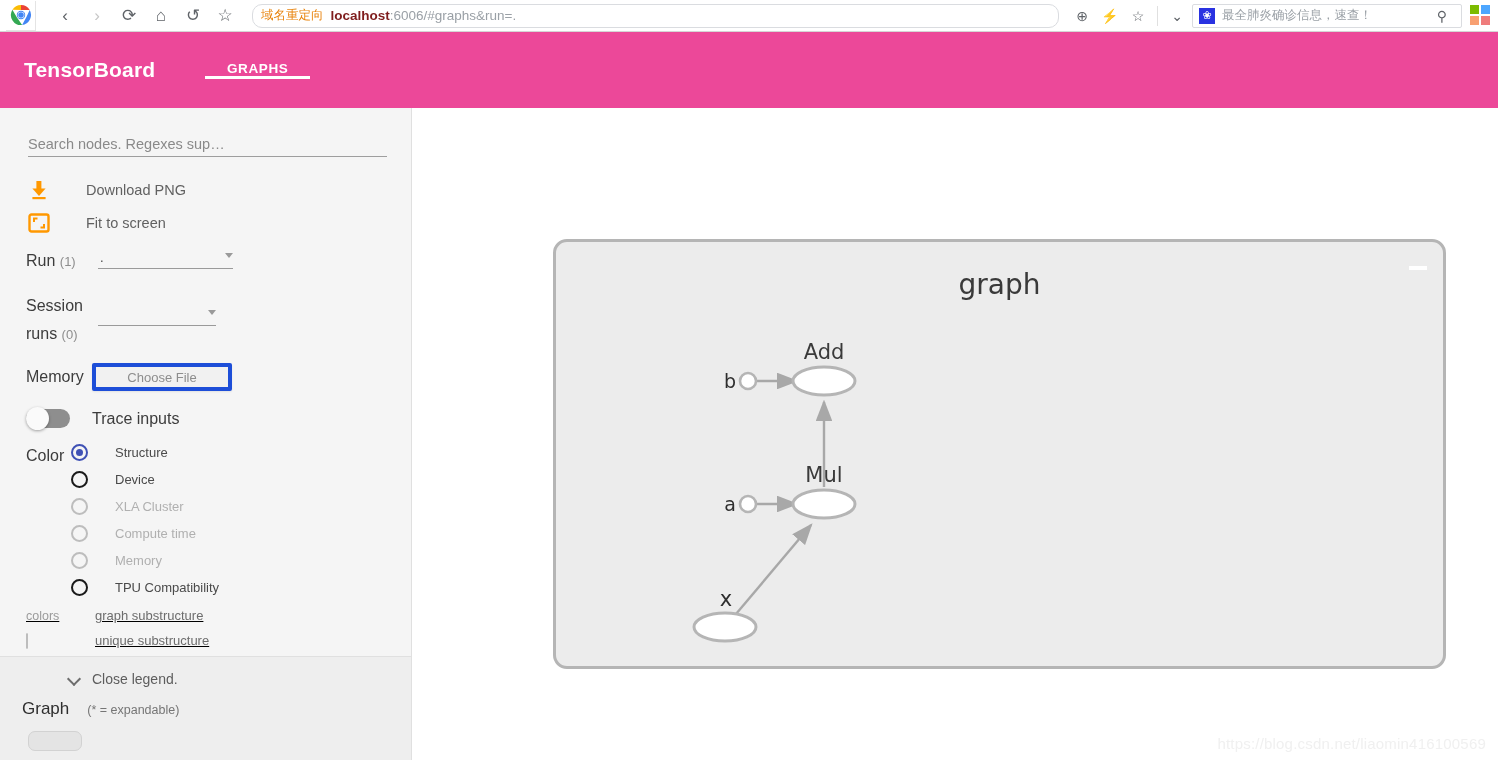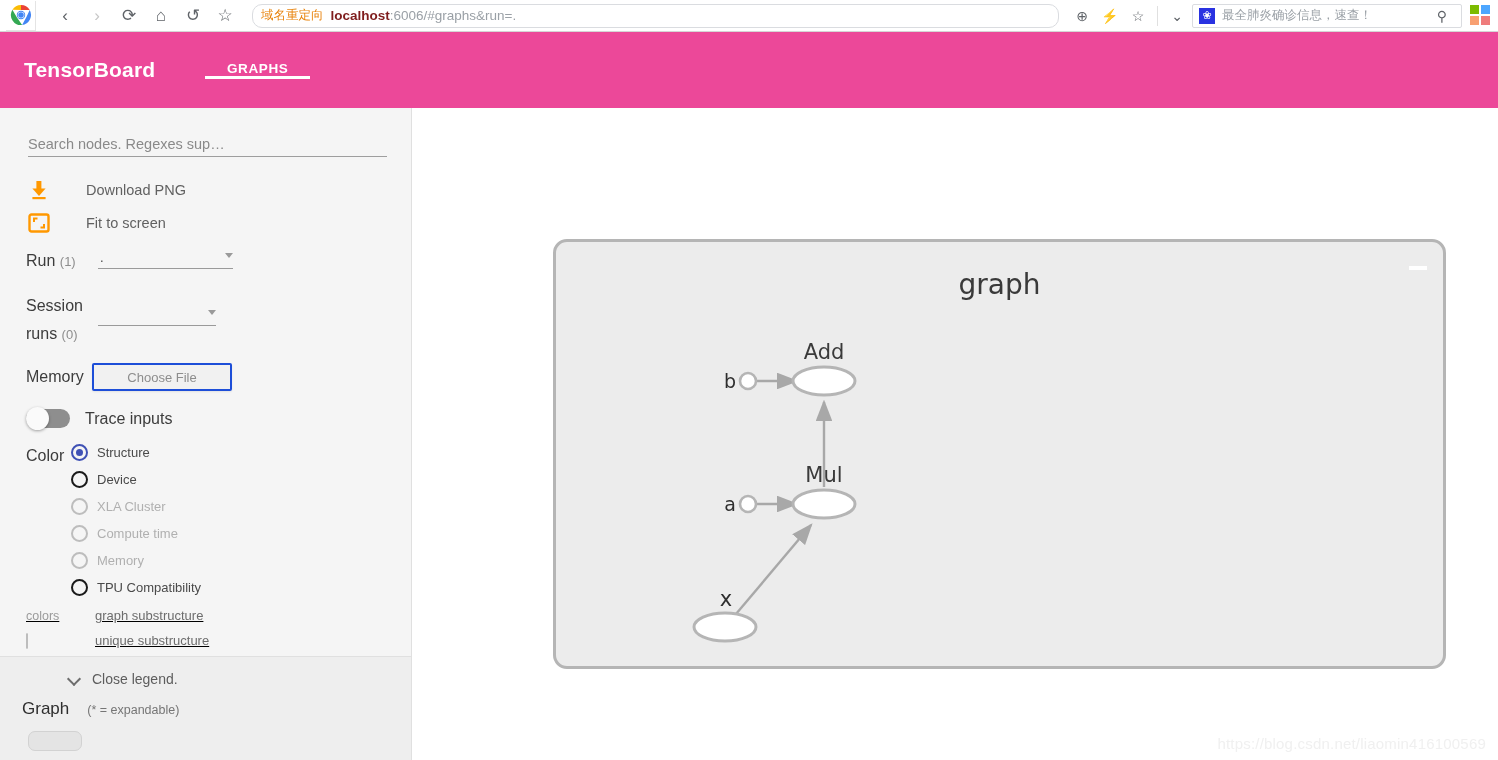--- a/index.html
+++ b/index.html
@@ -166,47 +166,47 @@
     border-right: 4.5px solid transparent;
     border-top: 5px solid #9a9a9a;
   }
   .dd.session { max-width: 118px; margin-top: 14px; }
 
   .upload-row { display: flex; align-items: center; padding: 14px 0 0 26px; }
   .upload-label { font-size: 16px; color: #3c3c3c; width: 66px;}
   .choose-file {
     width: 140px; height: 28px;
     background: #f1f1f1;
-    border: 2px solid #1d4ed8;
+    border: 4px solid #1d4ed8;
     border-radius: 2px;
     display: flex; align-items: center; justify-content: center;
     font-size: 13px; color: #8d8d8d;
     box-shadow: 0 1px 2px rgba(0,0,0,.08);
   }
 
-  .toggle-row { display: flex; align-items: center; padding: 18px 0 0 26px; gap: 15px;}
+  .toggle-row { display: flex; align-items: center; padding: 18px 0 0 26px; gap: 22px;}
   .toggle {
     width: 44px; height: 19px;
     background: #8e8e8e;
     border-radius: 10px;
     position: relative;
   }
   .toggle .knob {
     position: absolute; left: 0; top: -2px;
     width: 23px; height: 23px;
     border-radius: 50%;
     background: #fafafa;
     box-shadow: 0 1px 3px rgba(0,0,0,.35);
   }
   .toggle-label { font-size: 16px; color: #3c3c3c;}
 
   .color-block { display: flex; padding: 16px 0 0 26px; }
   .color-label { font-size: 16px; color: #3c3c3c; width: 45px; padding-top: 3px;}
   .radios { display: flex; flex-direction: column; gap: 10px; }
-  .radio-item { display: flex; align-items: center; gap: 9px; }
+  .radio-item { display: flex; align-items: center; gap: 27px; }
   .rb {
     width: 17px; height: 17px;
     border-radius: 50%;
     border: 2px solid #1a1a1a;
     position: relative;
     flex: none;
   }
   .rb.on { border-color: #3f51b5; }
   .rb.on::after {
     content: "";

